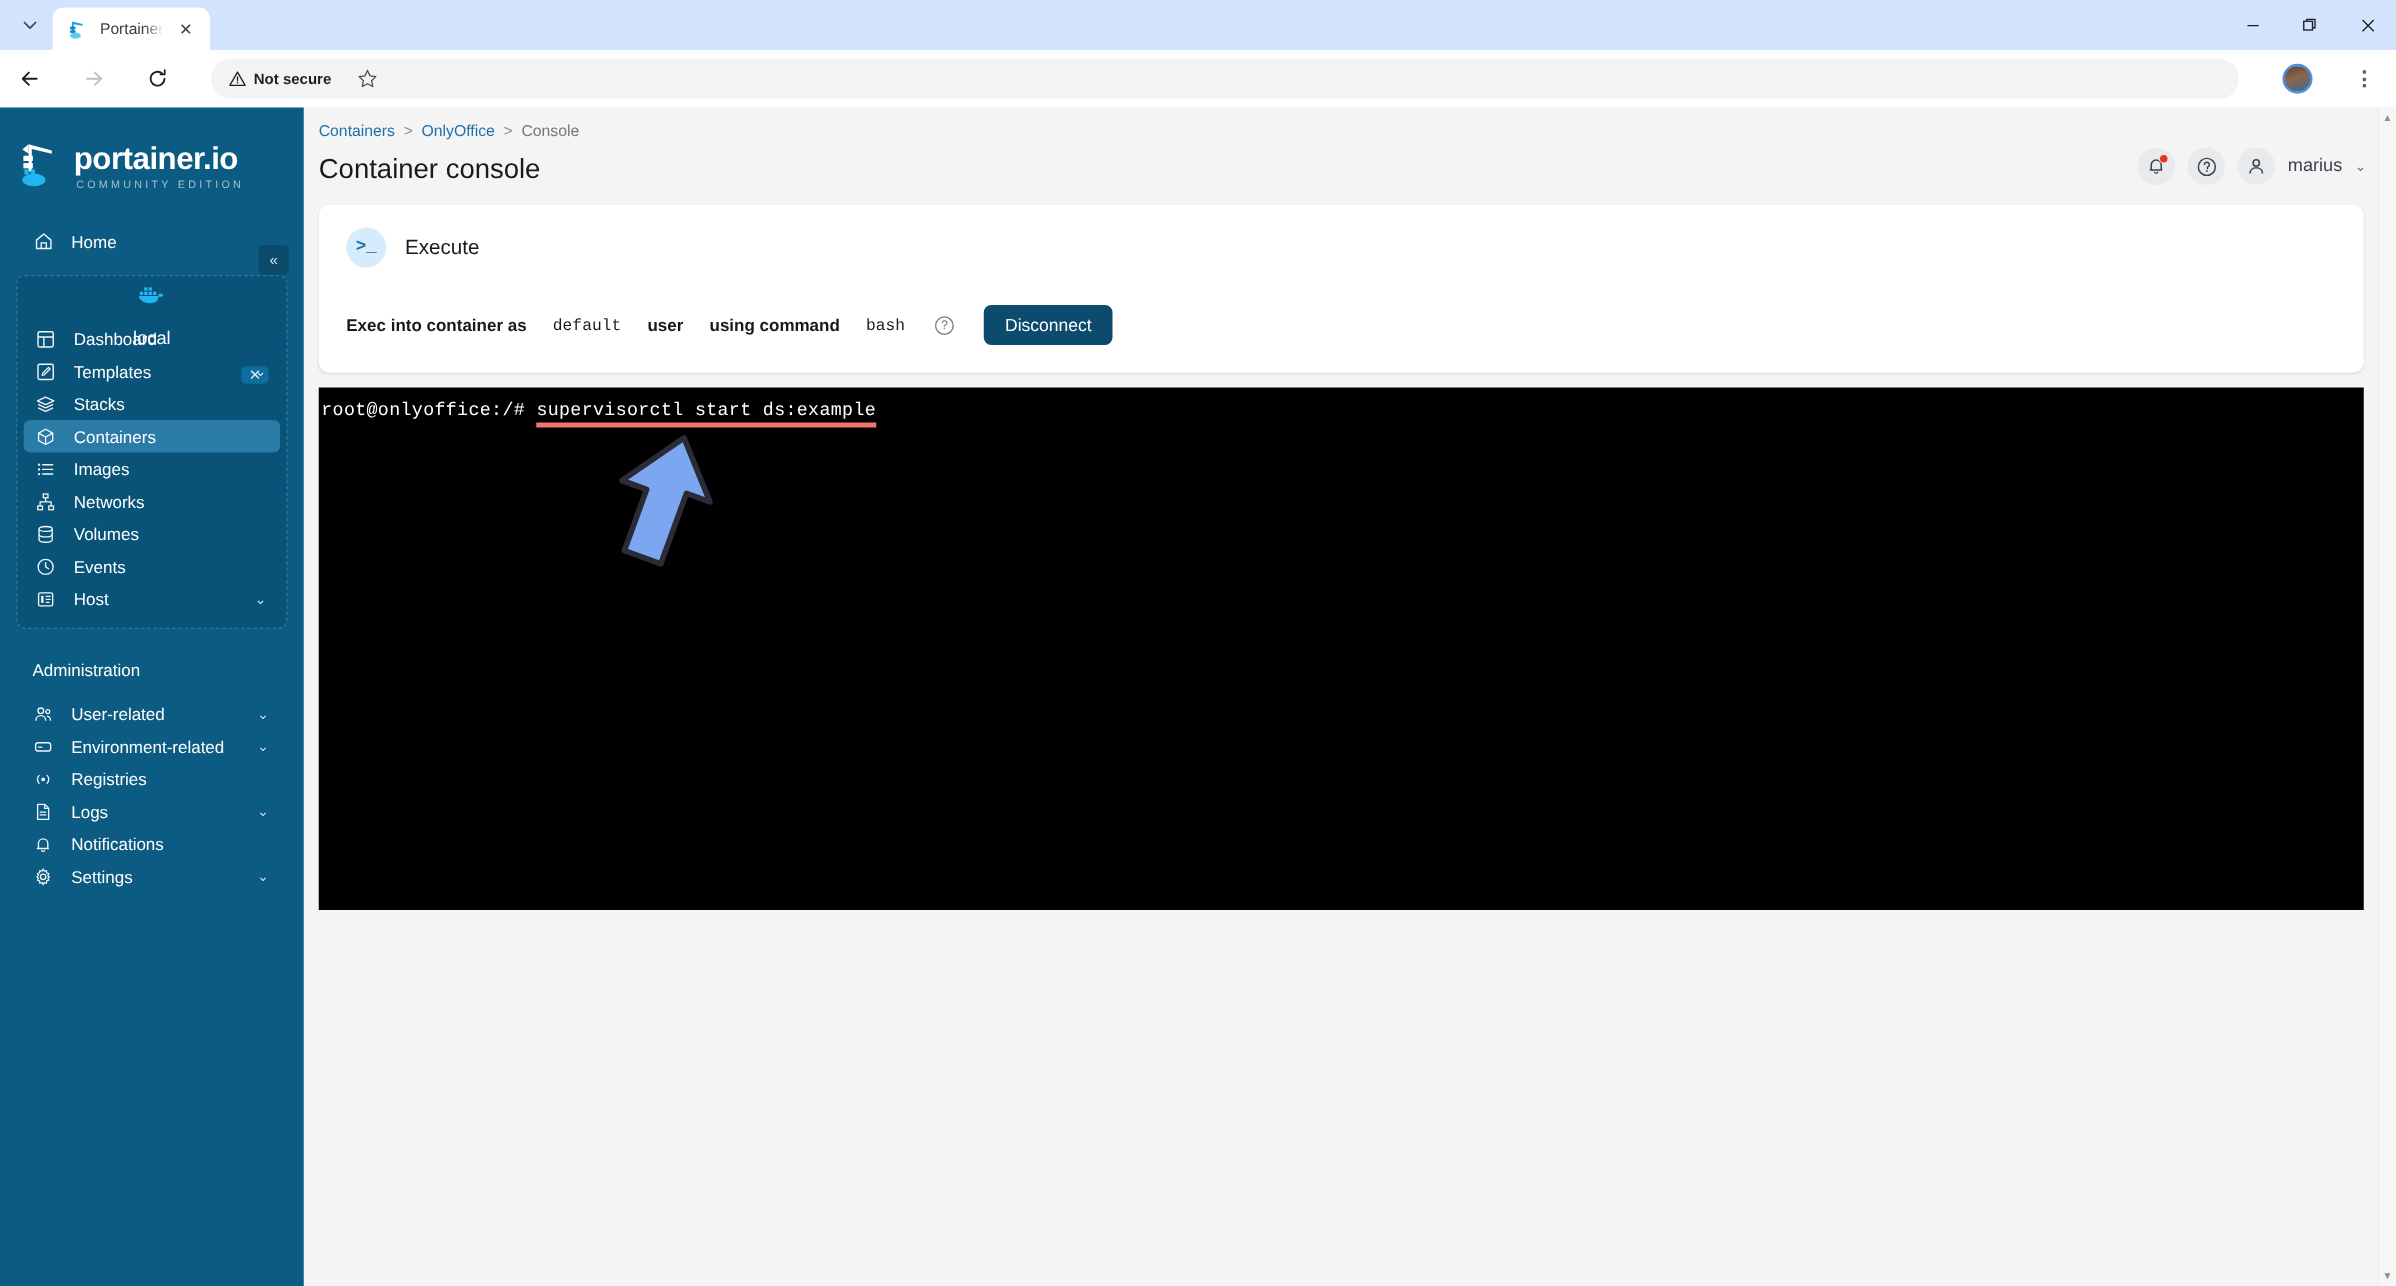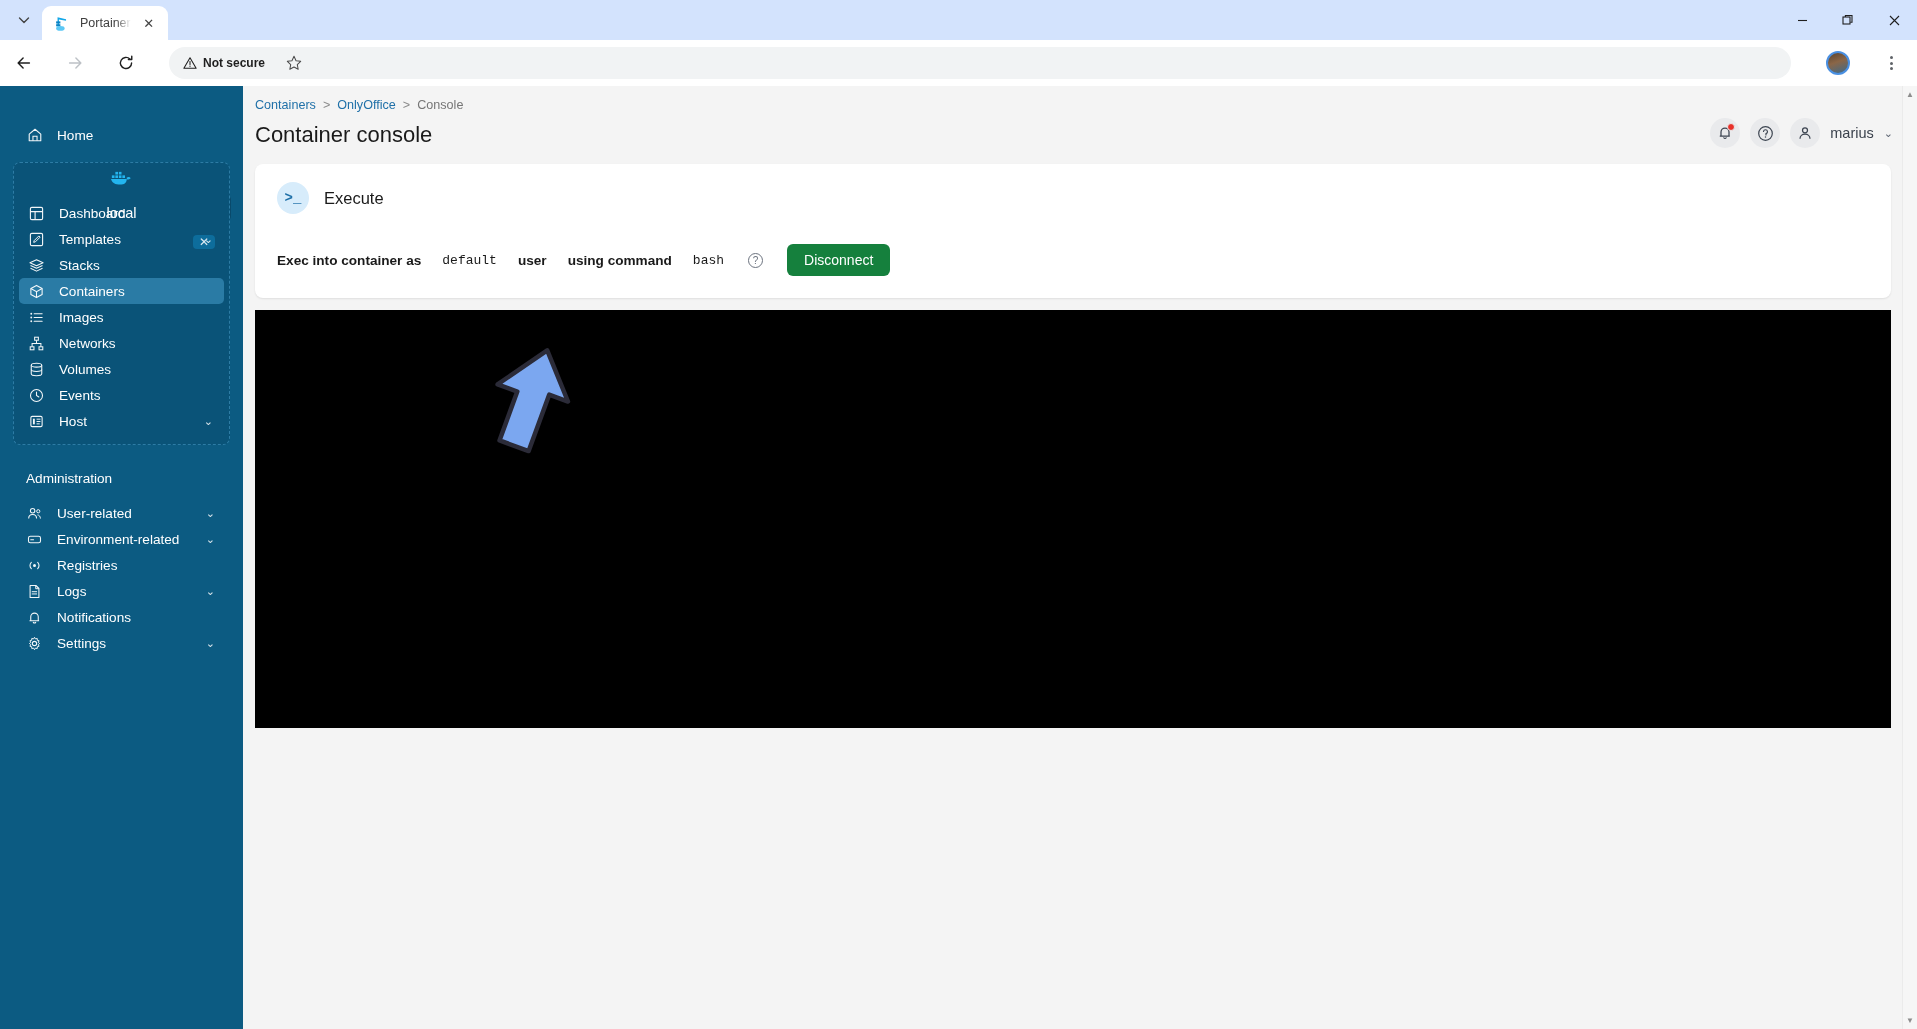--- a/index.html
+++ b/index.html
@@ -197,21 +197,21 @@
   }
   .exec-row b { font-weight: 700; }
   .mono { font-family: "Liberation Mono", monospace; font-size: 13px; color: #1a1a1a; }
   .help-circle {
     width: 15px; height: 15px; border-radius: 50%;
     border: 1.3px solid #6c737f; color: #6c737f;
     font-size: 10px; display: flex; align-items: center;
     justify-content: center; cursor: pointer; margin: 0 3px;
   }
   .btn-disconnect {
-    background: #15803d; color: #fff; border: none; border-radius: 6px;
+    background: #0c4a6e; color: #fff; border: none; border-radius: 6px;
     padding: 8px 17px; font-size: 14px; cursor: pointer;
     font-family: "Liberation Sans", sans-serif;
   }
 
   
   .terminal-wrap { padding: 12px 26px 0 12px; flex: 1; }
   .terminal {
     background: #000000; height: 418px; width: 100%;
     padding: 11px 0 0 0; position: relative; overflow: hidden;
   }
@@ -322,20 +322,35 @@
       <span></span>
       <span></span>
     </div>
   </div>
 </div>
 
 <div class="page">
 
   <aside class="sidebar">
 
+    <div class="logo-row">
+      <svg class="logo-mark" viewBox="0 0 40 50">
+        <path d="M8 4 L30 10 L30 13 L11 8.5 L11 30 L8 30 Z" fill="#ffffff"></path>
+        <path d="M8 4 L8 13 L2 9 Z" fill="#ffffff"></path>
+        <rect x="3" y="15" width="9" height="5" fill="#ffffff"></rect>
+        <rect x="3" y="22" width="9" height="5" fill="#ffffff"></rect>
+        <ellipse cx="13" cy="38" rx="11" ry="6" fill="#23b5ef"></ellipse>
+        <rect x="4" y="28" width="4" height="5" fill="#23b5ef"></rect>
+        <rect x="10" y="28" width="4" height="5" fill="#23b5ef"></rect>
+      </svg>
+      <div class="logo-text">
+        <div class="logo-title">portainer.io</div>
+        <div class="logo-sub">COMMUNITY EDITION</div>
+      </div>
+    </div>
 
     <div class="collapse-btn">«</div>
 
     <div class="nav-list">
 
       <div class="nav-item">
         <span class="ico">
           <svg width="16" height="16" viewBox="0 0 18 18">
               <path d="M2.5 8 L9 2.5 L15.5 8 V15.5 H2.5 Z" stroke="#fff" stroke-width="1.25" fill="none" stroke-linejoin="round"></path>
               <path d="M6.7 15.5 V10.5 H11.3 V15.5" stroke="#fff" stroke-width="1.2" fill="none"></path>
@@ -589,20 +604,21 @@
           <b>using command</b>
           <span class="mono">bash</span>
           <span class="help-circle">?</span>
           <button class="btn-disconnect">Disconnect</button>
         </div>
       </div>
     </div>
 
     <div class="terminal-wrap">
       <div class="terminal">
+        <div class="term-line"><span>root@onlyoffice:/# </span><span class="term-cmd"><span>supervisorctl start ds:example</span><span class="term-underline"></span></span></div>
 
         <svg class="cursor-arrow" viewBox="0 0 82 113">
           <path d="M39 6 L76 47 L56 47 L56 107 L25 107 L25 55 L4 55 Z" transform="rotate(20 41 56)" fill="#7ba7f0" stroke="#2b2b38" stroke-width="4.5" stroke-linejoin="round"></path>
         </svg>
       </div>
     </div>
 
     <div class="page-scrollbar">
       <span class="sb-arrow">▲</span>
       <span class="sb-arrow">▼</span>

